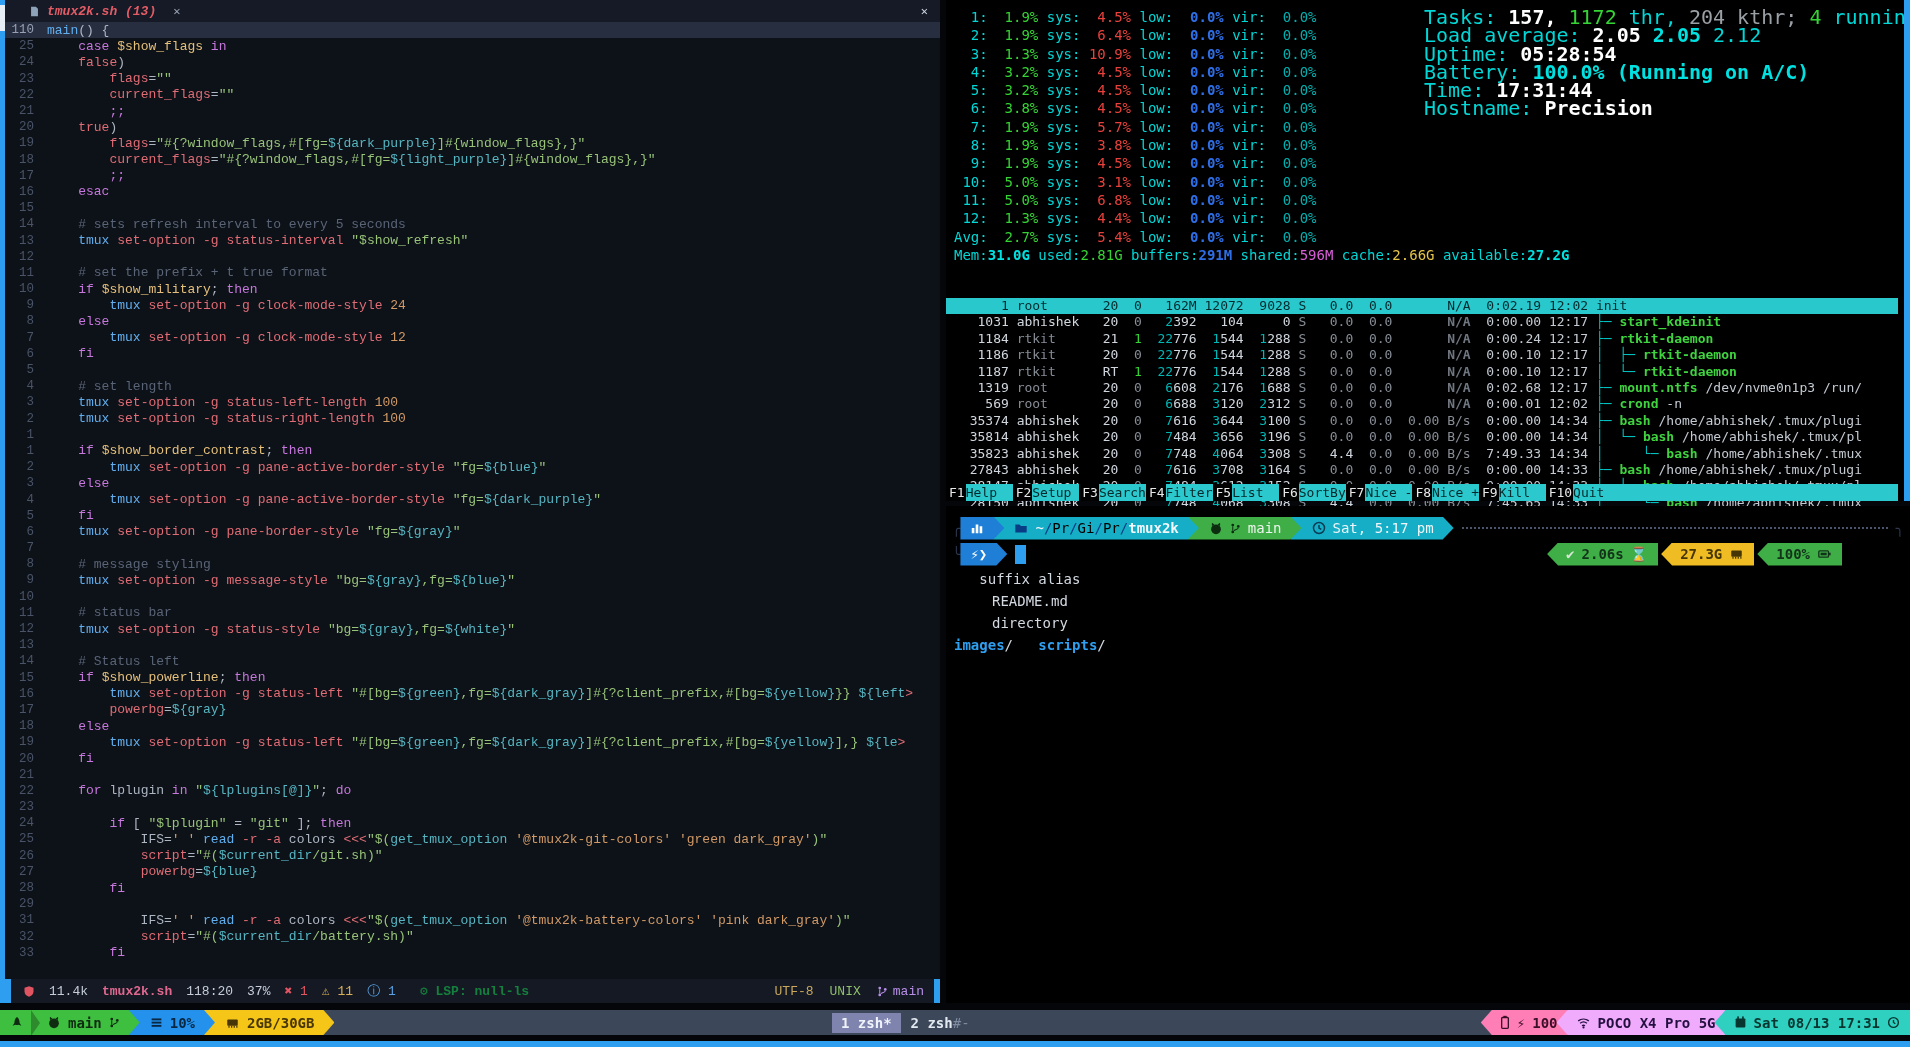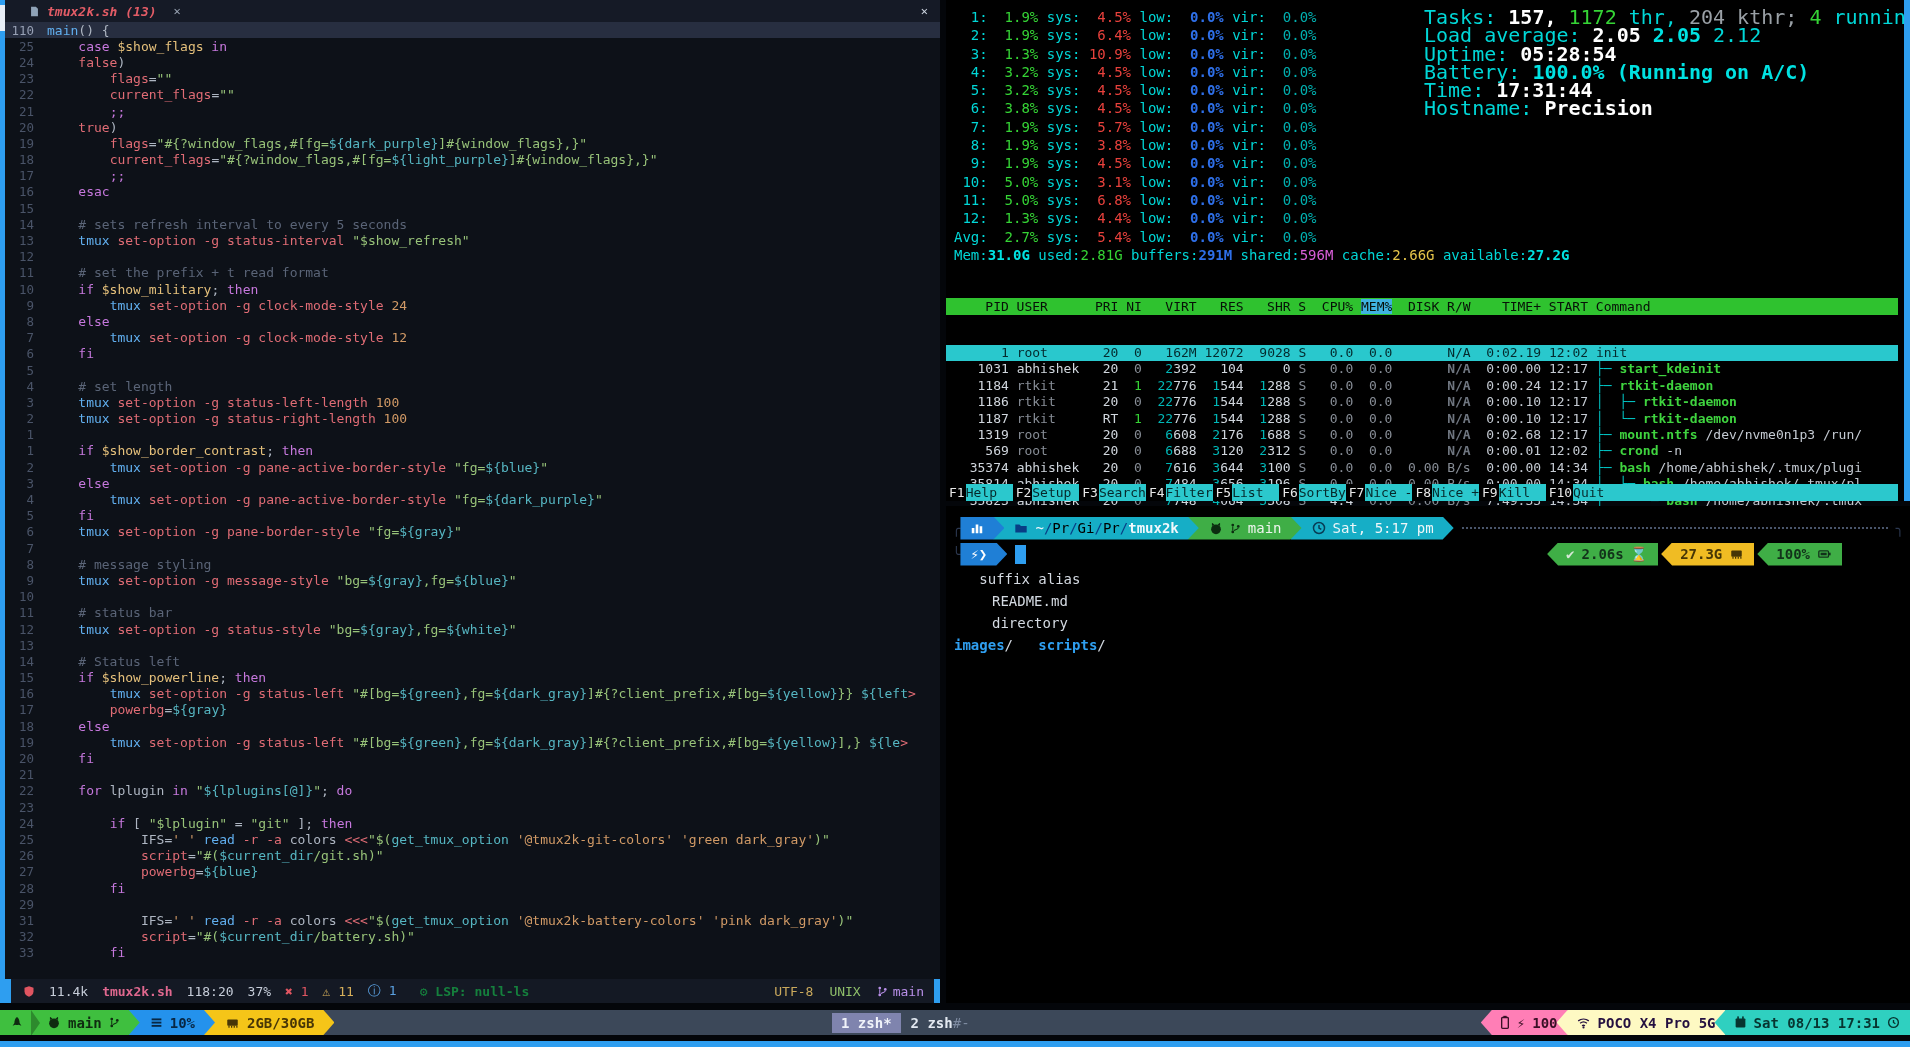--- a/index.html
+++ b/index.html
@@ -2,21 +2,21 @@
 <html><head>
 <meta charset="utf-8">
 <style>
   html,body{margin:0;padding:0;background:#04060a;}
   *{box-sizing:border-box;}
   .screen{position:relative;width:1910px;height:1047px;background:#04060a;overflow:hidden;
           font-family:"DejaVu Sans Mono",monospace;}
   
   .scrollstrip{position:absolute;left:0;top:0;width:5px;height:1003px;background:#2e9ef0;}
   .scrollthumb{position:absolute;left:0;top:5px;width:5px;height:26px;background:#e8eef6;}
-  .editor{position:absolute;left:5px;top:0;width:935px;height:1003px;background:#0d1118;}
+  .editor{position:absolute;left:5px;top:0;width:935px;height:1003px;background:#0d1118;font-family:Liberation Mono, monospace;}
   .tabbar{position:absolute;left:0;top:0;right:0;height:22px;background:#151a26;display:flex;align-items:center;}
   .tab{display:flex;align-items:center;gap:7px;padding:0 14px 0 24px;height:100%;}
   .tab .ficon{color:#8fa3b8;display:flex;}
   .tab .ttl{color:#e25c66;font-weight:bold;font-style:italic;font-size:13px;}
   .tab .cls{color:#9aa4b4;font-size:12px;margin-left:10px;}
   .panecls{position:absolute;right:12px;top:0;height:22px;display:flex;align-items:center;color:#cdd5e0;font-size:12px;}
   .code{position:absolute;left:0;top:22px;right:0;bottom:24px;overflow:hidden;font-size:13px;}
   .crow{display:flex;height:16.2px;align-items:center;}
   .crow .ln{width:42px;flex:0 0 42px;text-align:right;padding-right:13px;color:#4a5468;font-size:12.5px;}
   .crow .ct{white-space:pre;}
@@ -163,21 +163,21 @@
         <div class="crow">
           <span class="ln">13</span>
           <span class="ct"><span class="t-w">    </span><span class="t-b">tmux</span><span class="t-r"> set-option -g status-interval </span><span class="t-g">"$show_refresh"</span></span>
         </div>
         <div class="crow">
           <span class="ln">12</span>
           <span class="ct"></span>
         </div>
         <div class="crow">
           <span class="ln">11</span>
-          <span class="ct"><span class="t-w">    </span><span class="t-k"># set the prefix + t read format</span></span>
+          <span class="ct"><span class="t-w">    </span><span class="t-k"># set the prefix + t true format</span></span>
         </div>
         <div class="crow">
           <span class="ln">10</span>
           <span class="ct"><span class="t-w">    </span><span class="t-p">if </span><span class="t-y">$show_military</span><span class="t-w">;</span><span class="t-p"> then</span></span>
         </div>
         <div class="crow">
           <span class="ln">9</span>
           <span class="ct"><span class="t-w">        </span><span class="t-b">tmux</span><span class="t-r"> set-option -g clock-mode-style </span><span class="t-o">24</span></span>
         </div>
         <div class="crow">
@@ -373,21 +373,20 @@
         </span>
       </div>
       <div class="slcap"></div>
     </div>
   </div>
 
   <div class="htop">
     <div class="cpu" id="cpu-rows"><div><span class="h-c">  1:</span><span class="h-g">  1.9%</span><span class="h-c"> sys:</span><span class="h-r">  4.5%</span><span class="h-c"> low:</span><span class="h-bb">  0.0%</span><span class="h-c"> vir:</span><span class="h-t">  0.0%</span></div><div><span class="h-c">  2:</span><span class="h-g">  1.9%</span><span class="h-c"> sys:</span><span class="h-r">  6.4%</span><span class="h-c"> low:</span><span class="h-bb">  0.0%</span><span class="h-c"> vir:</span><span class="h-t">  0.0%</span></div><div><span class="h-c">  3:</span><span class="h-g">  1.3%</span><span class="h-c"> sys:</span><span class="h-r"> 10.9%</span><span class="h-c"> low:</span><span class="h-bb">  0.0%</span><span class="h-c"> vir:</span><span class="h-t">  0.0%</span></div><div><span class="h-c">  4:</span><span class="h-g">  3.2%</span><span class="h-c"> sys:</span><span class="h-r">  4.5%</span><span class="h-c"> low:</span><span class="h-bb">  0.0%</span><span class="h-c"> vir:</span><span class="h-t">  0.0%</span></div><div><span class="h-c">  5:</span><span class="h-g">  3.2%</span><span class="h-c"> sys:</span><span class="h-r">  4.5%</span><span class="h-c"> low:</span><span class="h-bb">  0.0%</span><span class="h-c"> vir:</span><span class="h-t">  0.0%</span></div><div><span class="h-c">  6:</span><span class="h-g">  3.8%</span><span class="h-c"> sys:</span><span class="h-r">  4.5%</span><span class="h-c"> low:</span><span class="h-bb">  0.0%</span><span class="h-c"> vir:</span><span class="h-t">  0.0%</span></div><div><span class="h-c">  7:</span><span class="h-g">  1.9%</span><span class="h-c"> sys:</span><span class="h-r">  5.7%</span><span class="h-c"> low:</span><span class="h-bb">  0.0%</span><span class="h-c"> vir:</span><span class="h-t">  0.0%</span></div><div><span class="h-c">  8:</span><span class="h-g">  1.9%</span><span class="h-c"> sys:</span><span class="h-r">  3.8%</span><span class="h-c"> low:</span><span class="h-bb">  0.0%</span><span class="h-c"> vir:</span><span class="h-t">  0.0%</span></div><div><span class="h-c">  9:</span><span class="h-g">  1.9%</span><span class="h-c"> sys:</span><span class="h-r">  4.5%</span><span class="h-c"> low:</span><span class="h-bb">  0.0%</span><span class="h-c"> vir:</span><span class="h-t">  0.0%</span></div><div><span class="h-c"> 10:</span><span class="h-g">  5.0%</span><span class="h-c"> sys:</span><span class="h-r">  3.1%</span><span class="h-c"> low:</span><span class="h-bb">  0.0%</span><span class="h-c"> vir:</span><span class="h-t">  0.0%</span></div><div><span class="h-c"> 11:</span><span class="h-g">  5.0%</span><span class="h-c"> sys:</span><span class="h-r">  6.8%</span><span class="h-c"> low:</span><span class="h-bb">  0.0%</span><span class="h-c"> vir:</span><span class="h-t">  0.0%</span></div><div><span class="h-c"> 12:</span><span class="h-g">  1.3%</span><span class="h-c"> sys:</span><span class="h-r">  4.4%</span><span class="h-c"> low:</span><span class="h-bb">  0.0%</span><span class="h-c"> vir:</span><span class="h-t">  0.0%</span></div><div><span class="h-c">Avg:</span><span class="h-g">  2.7%</span><span class="h-c"> sys:</span><span class="h-r">  5.4%</span><span class="h-c"> low:</span><span class="h-bb">  0.0%</span><span class="h-c"> vir:</span><span class="h-t">  0.0%</span></div><div><span class="h-c">Mem:</span><span class="h-cb">31.0G</span><span class="h-c"> used:</span><span class="h-g">2.81G</span><span class="h-c"> buffers:</span><span class="h-bb">291M</span><span class="h-c"> shared:</span><span class="h-mag">596M</span><span class="h-c"> cache:</span><span class="h-yel">2.66G</span><span class="h-c"> available:</span><span class="h-cb">27.2G</span></div></div>
     <div class="sysinfo" id="sysinfo"><div><span class="h-c">Tasks: </span><span class="h-wb">157, </span><span class="h-g">1172 </span><span class="h-c">thr, </span><span class="h-gr">204 kthr; </span><span class="h-g">4 </span><span class="h-c">running</span></div><div><span class="h-c">Load average: </span><span class="h-wb">2.05 </span><span class="h-cb">2.05 </span><span class="h-c">2.12</span></div><div><span class="h-c">Uptime: </span><span class="h-wb">05:28:54</span></div><div><span class="h-c">Battery: </span><span class="h-cb">100.0% (Running on A/C)</span></div><div><span class="h-c">Time: </span><span class="h-wb">17:31:44</span></div><div><span class="h-c">Hostname: </span><span class="h-wb">Precision</span></div></div>
     <div class="ptable">
-      <div class="phead" id="proc-header">    PID USER      PRI NI   VIRT   RES   SHR S  CPU% <span class="hl">MEM%</span>  DISK R/W    TIME+ START Command</div>
       <div id="proc-rows"><div class="prow sel"><span class="f-w2">      1</span> <span class="f-dim">root     </span> <span class="f-w2"> 20</span> <span class="f-dim"> 0</span>   <span class="f-w2">162M</span> <span class="f-ch">12</span><span class="f-w2">072</span>  <span class="f-ch">9</span><span class="f-w2">028</span> <span class="f-dim">S</span> <span class="f-dim">  0.0</span> <span class="f-dim"> 0.0</span> <span class="f-na">      N/A</span> <span class="f-tm"> 0:02.19</span> <span class="f-tm">12:02</span> <span class="f-tree"></span><span class="f-cmd">init</span></div><div class="prow"><span class="f-w2">   1031</span> <span class="f-w2">abhishek </span> <span class="f-w2"> 20</span> <span class="f-dim"> 0</span>   <span class="f-ch">2</span><span class="f-w2">392</span>   <span class="f-w2">104</span>     <span class="f-w2">0</span> <span class="f-dim">S</span> <span class="f-dim">  0.0</span> <span class="f-dim"> 0.0</span> <span class="f-na">      N/A</span> <span class="f-tm"> 0:00.00</span> <span class="f-tm">12:17</span> <span class="f-tree">├─ </span><span class="f-cmd">start_kdeinit</span></div><div class="prow"><span class="f-w2">   1184</span> <span class="f-dim">rtkit    </span> <span class="f-w2"> 21</span> <span class="f-ni"> 1</span>  <span class="f-ch">22</span><span class="f-w2">776</span>  <span class="f-ch">1</span><span class="f-w2">544</span>  <span class="f-ch">1</span><span class="f-w2">288</span> <span class="f-dim">S</span> <span class="f-dim">  0.0</span> <span class="f-dim"> 0.0</span> <span class="f-na">      N/A</span> <span class="f-tm"> 0:00.24</span> <span class="f-tm">12:17</span> <span class="f-tree">├─ </span><span class="f-cmd">rtkit-daemon</span></div><div class="prow"><span class="f-w2">   1186</span> <span class="f-dim">rtkit    </span> <span class="f-w2"> 20</span> <span class="f-dim"> 0</span>  <span class="f-ch">22</span><span class="f-w2">776</span>  <span class="f-ch">1</span><span class="f-w2">544</span>  <span class="f-ch">1</span><span class="f-w2">288</span> <span class="f-dim">S</span> <span class="f-dim">  0.0</span> <span class="f-dim"> 0.0</span> <span class="f-na">      N/A</span> <span class="f-tm"> 0:00.10</span> <span class="f-tm">12:17</span> <span class="f-tree">│  ├─ </span><span class="f-cmd">rtkit-daemon</span></div><div class="prow"><span class="f-w2">   1187</span> <span class="f-dim">rtkit    </span> <span class="f-w2"> RT</span> <span class="f-ni"> 1</span>  <span class="f-ch">22</span><span class="f-w2">776</span>  <span class="f-ch">1</span><span class="f-w2">544</span>  <span class="f-ch">1</span><span class="f-w2">288</span> <span class="f-dim">S</span> <span class="f-dim">  0.0</span> <span class="f-dim"> 0.0</span> <span class="f-na">      N/A</span> <span class="f-tm"> 0:00.10</span> <span class="f-tm">12:17</span> <span class="f-tree">│  └─ </span><span class="f-cmd">rtkit-daemon</span></div><div class="prow"><span class="f-w2">   1319</span> <span class="f-dim">root     </span> <span class="f-w2"> 20</span> <span class="f-dim"> 0</span>   <span class="f-ch">6</span><span class="f-w2">608</span>  <span class="f-ch">2</span><span class="f-w2">176</span>  <span class="f-ch">1</span><span class="f-w2">688</span> <span class="f-dim">S</span> <span class="f-dim">  0.0</span> <span class="f-dim"> 0.0</span> <span class="f-na">      N/A</span> <span class="f-tm"> 0:02.68</span> <span class="f-tm">12:17</span> <span class="f-tree">├─ </span><span class="f-cmd">mount.ntfs</span> <span class="f-arg">/dev/nvme0n1p3 /run/</span></div><div class="prow"><span class="f-w2">    569</span> <span class="f-dim">root     </span> <span class="f-w2"> 20</span> <span class="f-dim"> 0</span>   <span class="f-ch">6</span><span class="f-w2">688</span>  <span class="f-ch">3</span><span class="f-w2">120</span>  <span class="f-ch">2</span><span class="f-w2">312</span> <span class="f-dim">S</span> <span class="f-dim">  0.0</span> <span class="f-dim"> 0.0</span> <span class="f-na">      N/A</span> <span class="f-tm"> 0:00.01</span> <span class="f-tm">12:02</span> <span class="f-tree">├─ </span><span class="f-cmd">crond</span> <span class="f-arg">-n</span></div><div class="prow"><span class="f-w2">  35374</span> <span class="f-w2">abhishek </span> <span class="f-w2"> 20</span> <span class="f-dim"> 0</span>   <span class="f-ch">7</span><span class="f-w2">616</span>  <span class="f-ch">3</span><span class="f-w2">644</span>  <span class="f-ch">3</span><span class="f-w2">100</span> <span class="f-dim">S</span> <span class="f-dim">  0.0</span> <span class="f-dim"> 0.0</span> <span class="f-dim"> 0.00 B/s</span> <span class="f-tm"> 0:00.00</span> <span class="f-tm">14:34</span> <span class="f-tree">├─ </span><span class="f-cmd">bash</span> <span class="f-arg">/home/abhishek/.tmux/plugi</span></div><div class="prow"><span class="f-w2">  35814</span> <span class="f-w2">abhishek </span> <span class="f-w2"> 20</span> <span class="f-dim"> 0</span>   <span class="f-ch">7</span><span class="f-w2">484</span>  <span class="f-ch">3</span><span class="f-w2">656</span>  <span class="f-ch">3</span><span class="f-w2">196</span> <span class="f-dim">S</span> <span class="f-dim">  0.0</span> <span class="f-dim"> 0.0</span> <span class="f-dim"> 0.00 B/s</span> <span class="f-tm"> 0:00.00</span> <span class="f-tm">14:34</span> <span class="f-tree">│  └─ </span><span class="f-cmd">bash</span> <span class="f-arg">/home/abhishek/.tmux/pl</span></div><div class="prow"><span class="f-w2">  35823</span> <span class="f-w2">abhishek </span> <span class="f-w2"> 20</span> <span class="f-dim"> 0</span>   <span class="f-ch">7</span><span class="f-w2">748</span>  <span class="f-ch">4</span><span class="f-w2">064</span>  <span class="f-ch">3</span><span class="f-w2">308</span> <span class="f-dim">S</span> <span class="f-w2">  4.4</span> <span class="f-dim"> 0.0</span> <span class="f-dim"> 0.00 B/s</span> <span class="f-tm"> 7:49.33</span> <span class="f-tm">14:34</span> <span class="f-tree">│     └─ </span><span class="f-cmd">bash</span> <span class="f-arg">/home/abhishek/.tmux</span></div><div class="prow"><span class="f-w2">  27843</span> <span class="f-w2">abhishek </span> <span class="f-w2"> 20</span> <span class="f-dim"> 0</span>   <span class="f-ch">7</span><span class="f-w2">616</span>  <span class="f-ch">3</span><span class="f-w2">708</span>  <span class="f-ch">3</span><span class="f-w2">164</span> <span class="f-dim">S</span> <span class="f-dim">  0.0</span> <span class="f-dim"> 0.0</span> <span class="f-dim"> 0.00 B/s</span> <span class="f-tm"> 0:00.00</span> <span class="f-tm">14:33</span> <span class="f-tree">├─ </span><span class="f-cmd">bash</span> <span class="f-arg">/home/abhishek/.tmux/plugi</span></div><div class="prow"><span class="f-w2">  28147</span> <span class="f-w2">abhishek </span> <span class="f-w2"> 20</span> <span class="f-dim"> 0</span>   <span class="f-ch">7</span><span class="f-w2">484</span>  <span class="f-ch">3</span><span class="f-w2">612</span>  <span class="f-ch">3</span><span class="f-w2">152</span> <span class="f-dim">S</span> <span class="f-dim">  0.0</span> <span class="f-dim"> 0.0</span> <span class="f-dim"> 0.00 B/s</span> <span class="f-tm"> 0:00.00</span> <span class="f-tm">14:33</span> <span class="f-tree">│  └─ </span><span class="f-cmd">bash</span> <span class="f-arg">/home/abhishek/.tmux/pl</span></div><div class="prow"><span class="f-w2">  28150</span> <span class="f-w2">abhishek </span> <span class="f-w2"> 20</span> <span class="f-dim"> 0</span>   <span class="f-ch">7</span><span class="f-w2">748</span>  <span class="f-ch">4</span><span class="f-w2">068</span>  <span class="f-ch">3</span><span class="f-w2">308</span> <span class="f-dim">S</span> <span class="f-w2">  4.4</span> <span class="f-dim"> 0.0</span> <span class="f-dim"> 0.00 B/s</span> <span class="f-tm"> 7:45.65</span> <span class="f-tm">14:33</span> <span class="f-tree">│     └─ </span><span class="f-cmd">bash</span> <span class="f-arg">/home/abhishek/.tmux</span></div></div>
     </div>
     <div class="fbar" id="fkey-bar">
         <span class="fk">F1</span>
         <span class="fl">Help  </span>
         <span class="fk">F2</span>
         <span class="fl">Setup </span>
         <span class="fk">F3</span>
         <span class="fl">Search</span>
         <span class="fk">F4</span>
@@ -526,21 +525,21 @@
 
     <div class="tbright">
       <div class="tseg seg-l z1" style="background:#ff7eb6;color:#3a1026;">
         <svg width="10" height="15" viewBox="0 0 12 18">
             <rect x="2" y="3" width="8" height="13" rx="1" fill="none" stroke="#3a1026" stroke-width="1.6"></rect>
             <rect x="4" y="1" width="4" height="2" fill="#3a1026"></rect>
           </svg>
         <span>⚡</span>
         <span>100</span>
       </div>
-      <div class="tseg seg-l ovl z2" style="background:#fef9c3;color:#241040;">
+      <div class="tseg seg-l ovl z2" style="background:#f0abfc;color:#241040;">
         <svg width="15" height="13" viewBox="0 0 16 16">
             <path d="M1.5 6a10.5 10.5 0 0113 0M3.8 9a6.5 6.5 0 018.4 0M6.2 12a3.2 3.2 0 013.6 0" fill="none" stroke="#241040" stroke-width="1.6"></path>
             <circle cx="8" cy="14" r="1.3" fill="#241040"></circle>
           </svg>
         <span>POCO X4 Pro 5G</span>
       </div>
       <div class="tseg seg-l ovl z3" style="background:#2fd0c0;color:#073530;">
         <svg width="13" height="13" viewBox="0 0 16 16" fill="#073530">
             <rect x="2" y="3" width="12" height="11" rx="1"></rect>
             <rect x="4" y="0.5" width="2" height="3.5"></rect>

